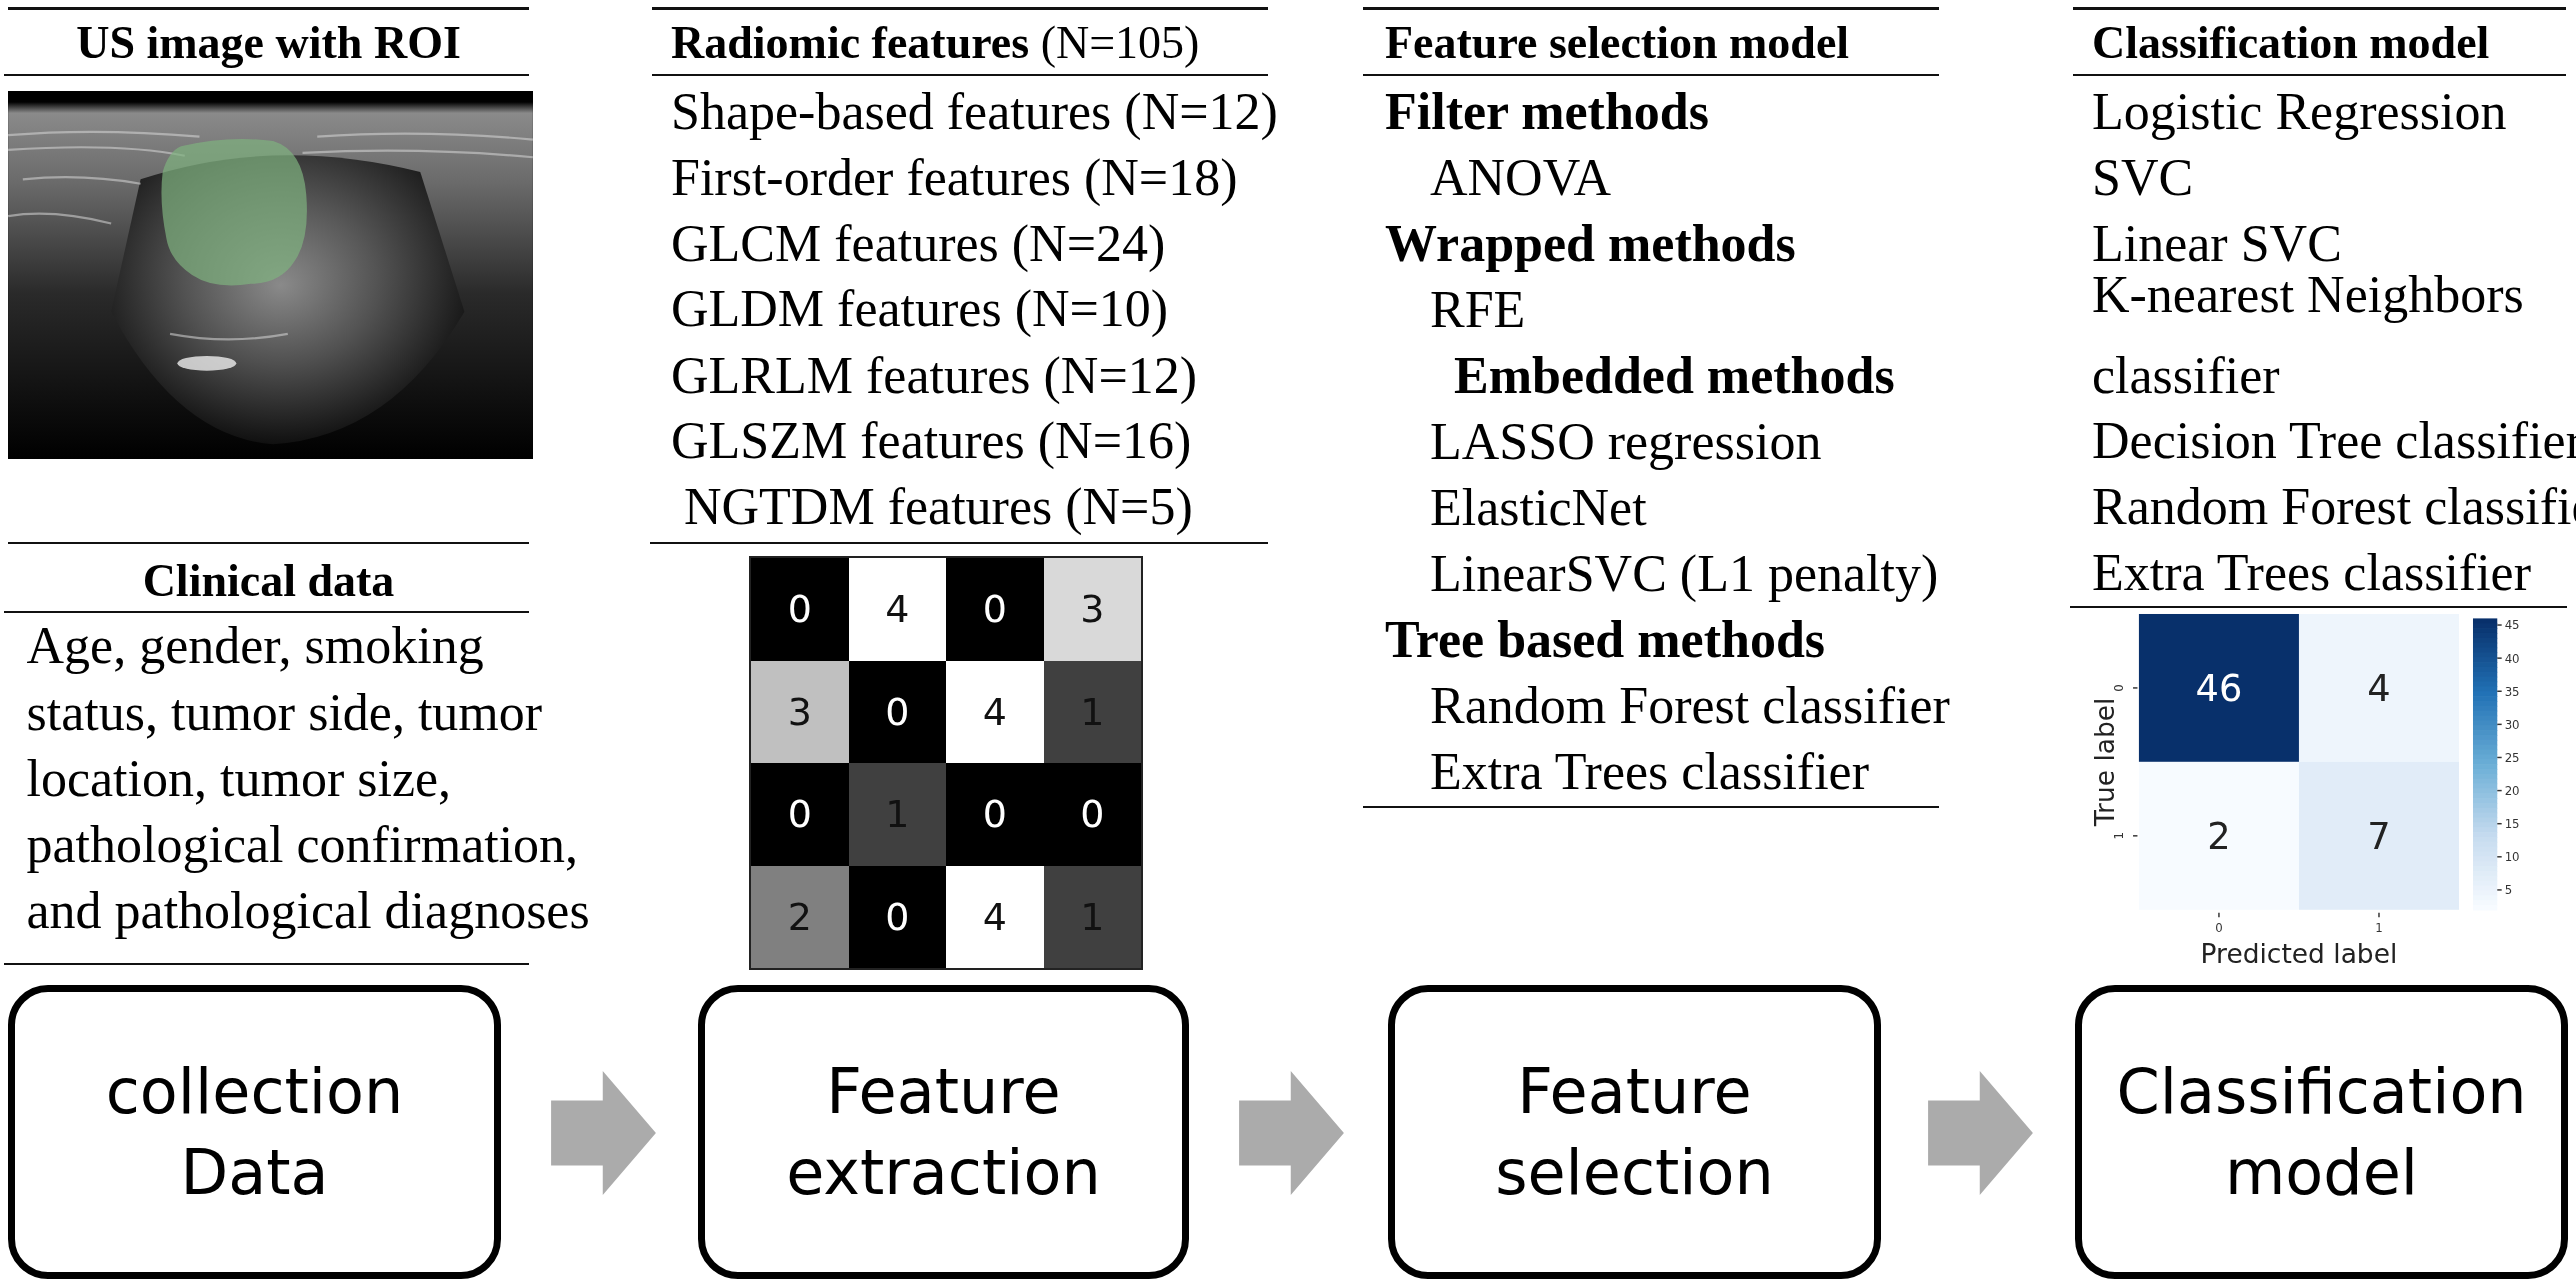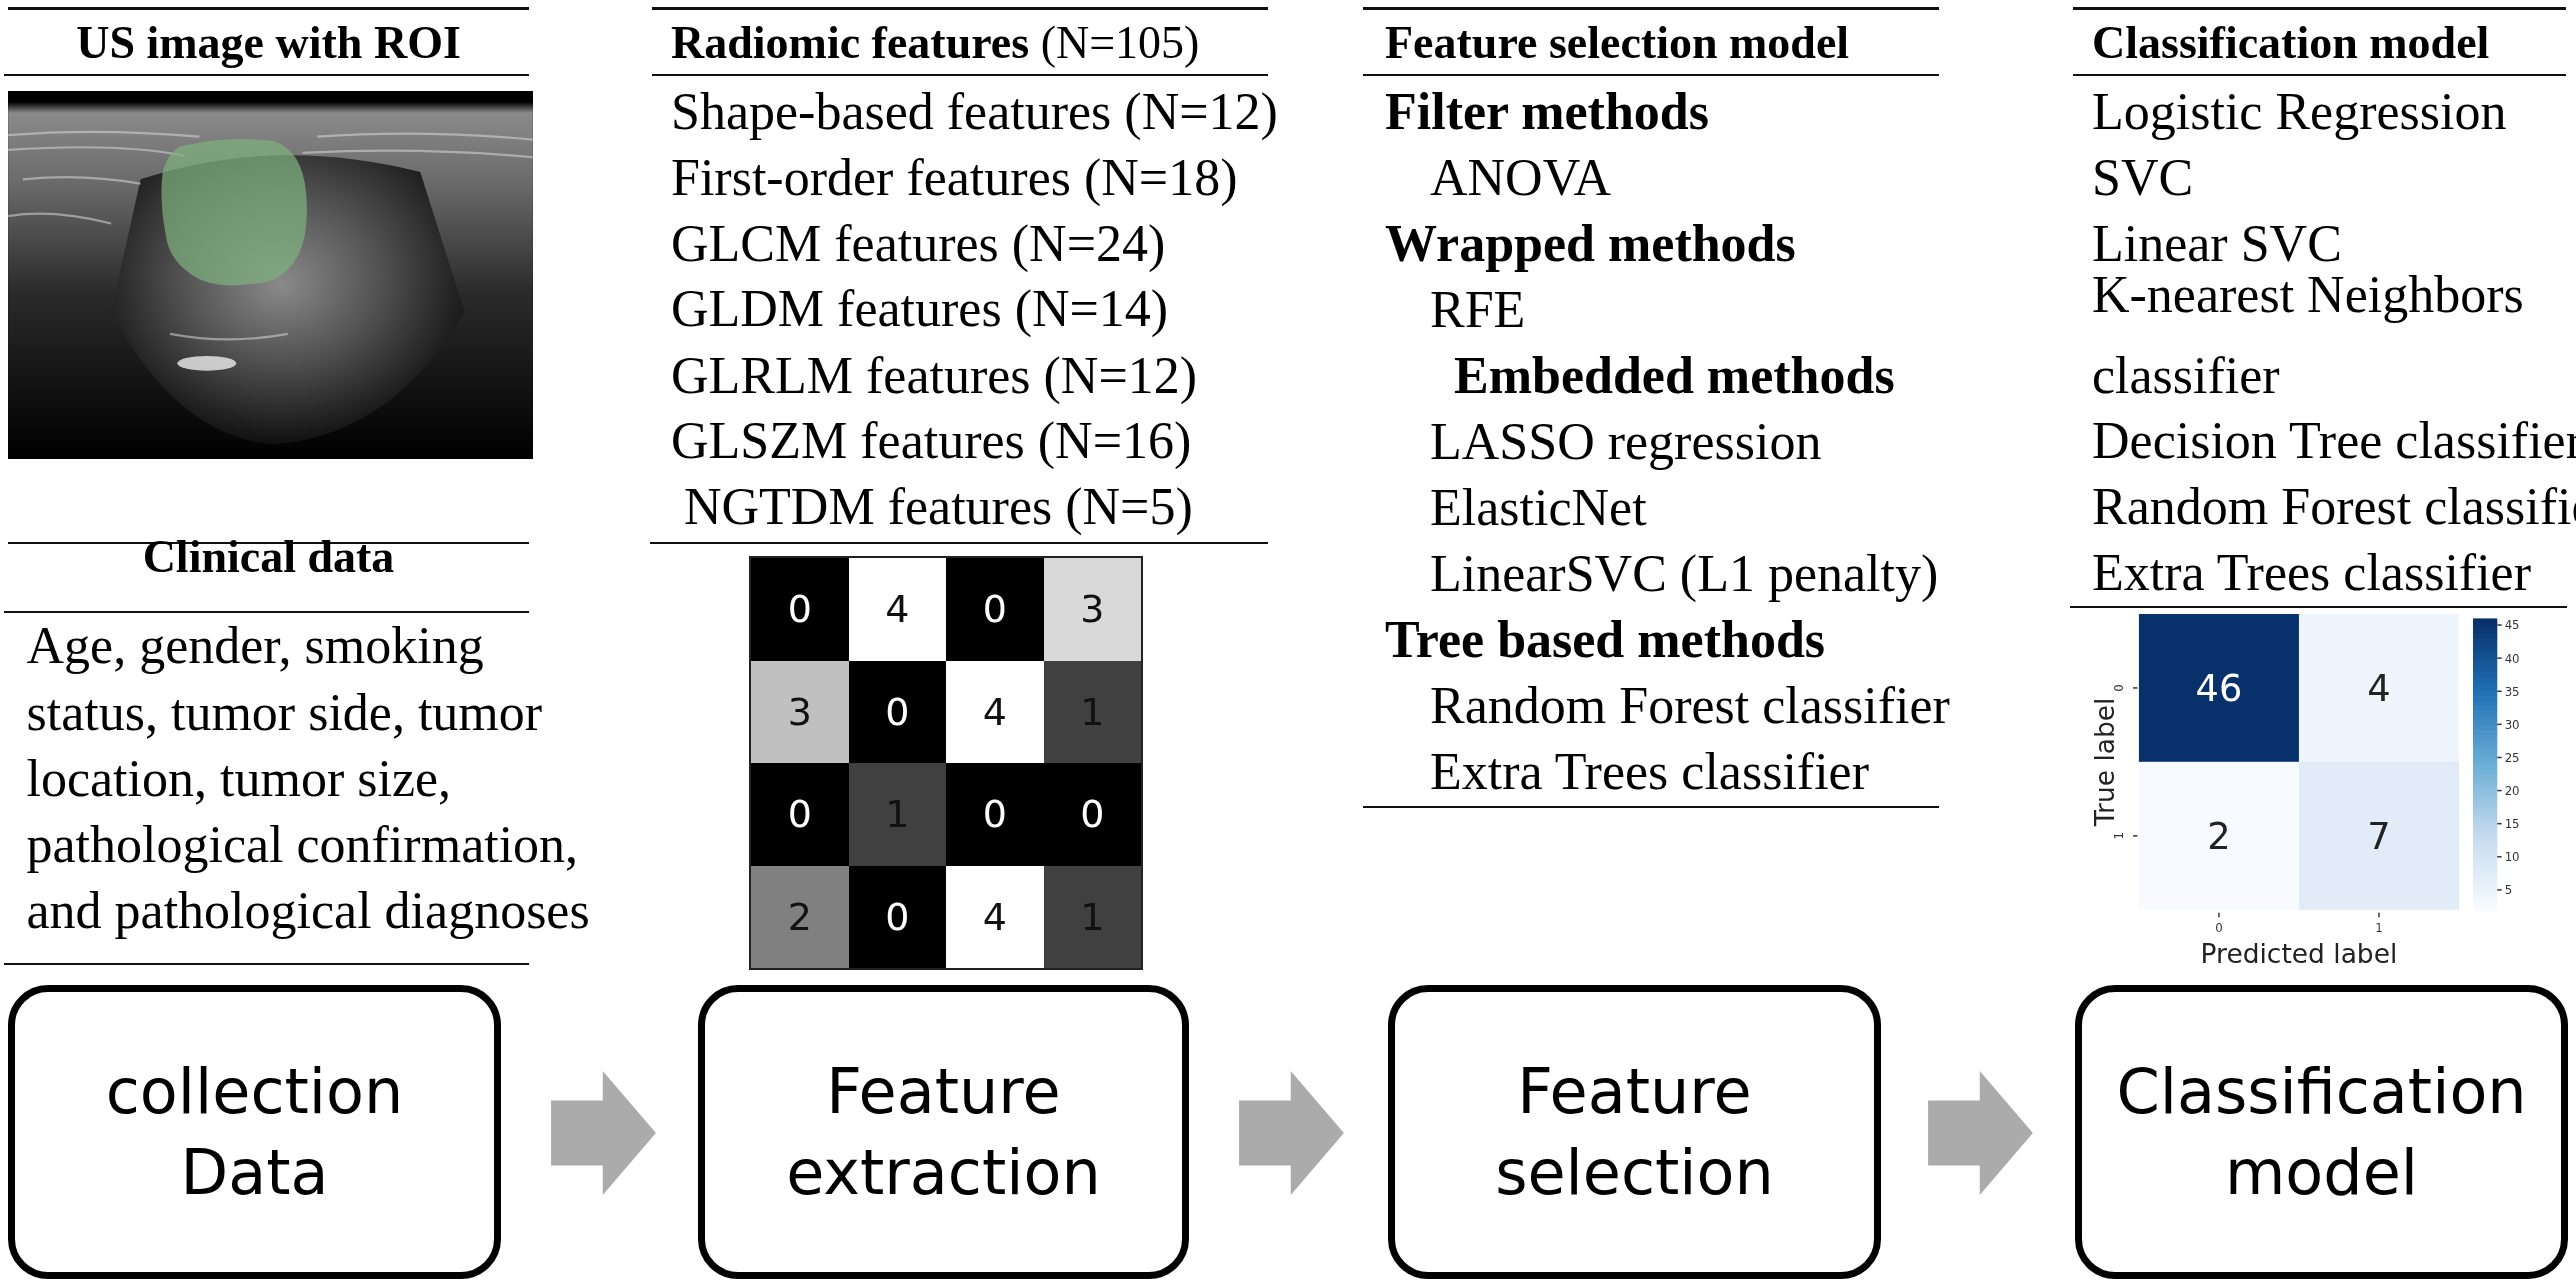--- a/index.html
+++ b/index.html
@@ -57,42 +57,42 @@
       <path d="M20 120 Q100 112 180 126"></path>
       <path d="M0 170 Q60 160 140 180"></path>
       <path d="M220 330 Q300 345 380 330"></path>
     </g>
     <ellipse cx="270" cy="370" rx="40" ry="10" fill="#eeeeee" opacity="0.8"></ellipse>
     <path id="roi" d="M235 75 Q300 60 360 68 Q400 80 405 140 Q410 200 390 230 Q370 262 330 262 Q280 270 250 250 Q220 230 215 200 Q205 150 210 110 Q218 82 235 75 Z" fill="#7fb27f" opacity="0.7"></path>
   </svg>
 </div>
 
 <div class="hline" style="left:8px;top:542px;width:521px;"></div>
-<div class="title" style="left:8px;width:521px;top:527px;text-align:center;">Clinical data</div>
+<div class="title" style="left:8px;width:521px;top:551px;text-align:center;">Clinical data</div>
 <div class="hline" style="left:4.4px;top:611px;width:525px;"></div>
 <div id="clinical-lines">
   <div class="item" style="left:26.5px;top:620px;">Age, gender, smoking</div>
   <div class="item" style="left:26.5px;top:687px;">status, tumor side, tumor</div>
   <div class="item" style="left:26.5px;top:753px;">location, tumor size,</div>
   <div class="item" style="left:26.5px;top:819px;">pathological confirmation,</div>
   <div class="item" style="left:26.5px;top:885px;">and pathological diagnoses</div>
 </div>
 <div class="hline" style="left:4.4px;top:963px;width:525px;"></div>
 
 <div class="hline" style="left:652px;top:7.4px;width:616px;"></div>
 <div class="title" style="left:671px;top:13.2px;">
   <span>Radiomic features</span>
   <span style="font-weight:normal;">(N=105)</span>
 </div>
 <div class="hline" style="left:652px;top:74px;width:616px;"></div>
 <div>
   <div class="item" style="left:671px;top:86px;">Shape-based features (N=12)</div>
   <div class="item" style="left:671px;top:152px;">First-order features (N=18)</div>
   <div class="item" style="left:671px;top:218px;">GLCM features (N=24)</div>
-  <div class="item" style="left:671px;top:283px;">GLDM features (N=14)</div>
+  <div class="item" style="left:671px;top:283px;">GLDM features (N=10)</div>
   <div class="item" style="left:671px;top:350px;">GLRLM features (N=12)</div>
   <div class="item" style="left:671px;top:415px;">GLSZM features (N=16)</div>
   <div class="item" style="left:648px;top:481px;margin-left:36px;">NGTDM features (N=5)</div>
 </div>
 <div class="hline" style="left:650px;top:542px;width:618px;"></div>
 
 <div id="glcm">
     <div class="gcell" style="background: rgb(0, 0, 0); color: rgb(255, 255, 255);">0</div>
     <div class="gcell" style="background: rgb(255, 255, 255); color: rgb(17, 17, 17);">4</div>
     <div class="gcell" style="background: rgb(0, 0, 0); color: rgb(255, 255, 255);">0</div>

